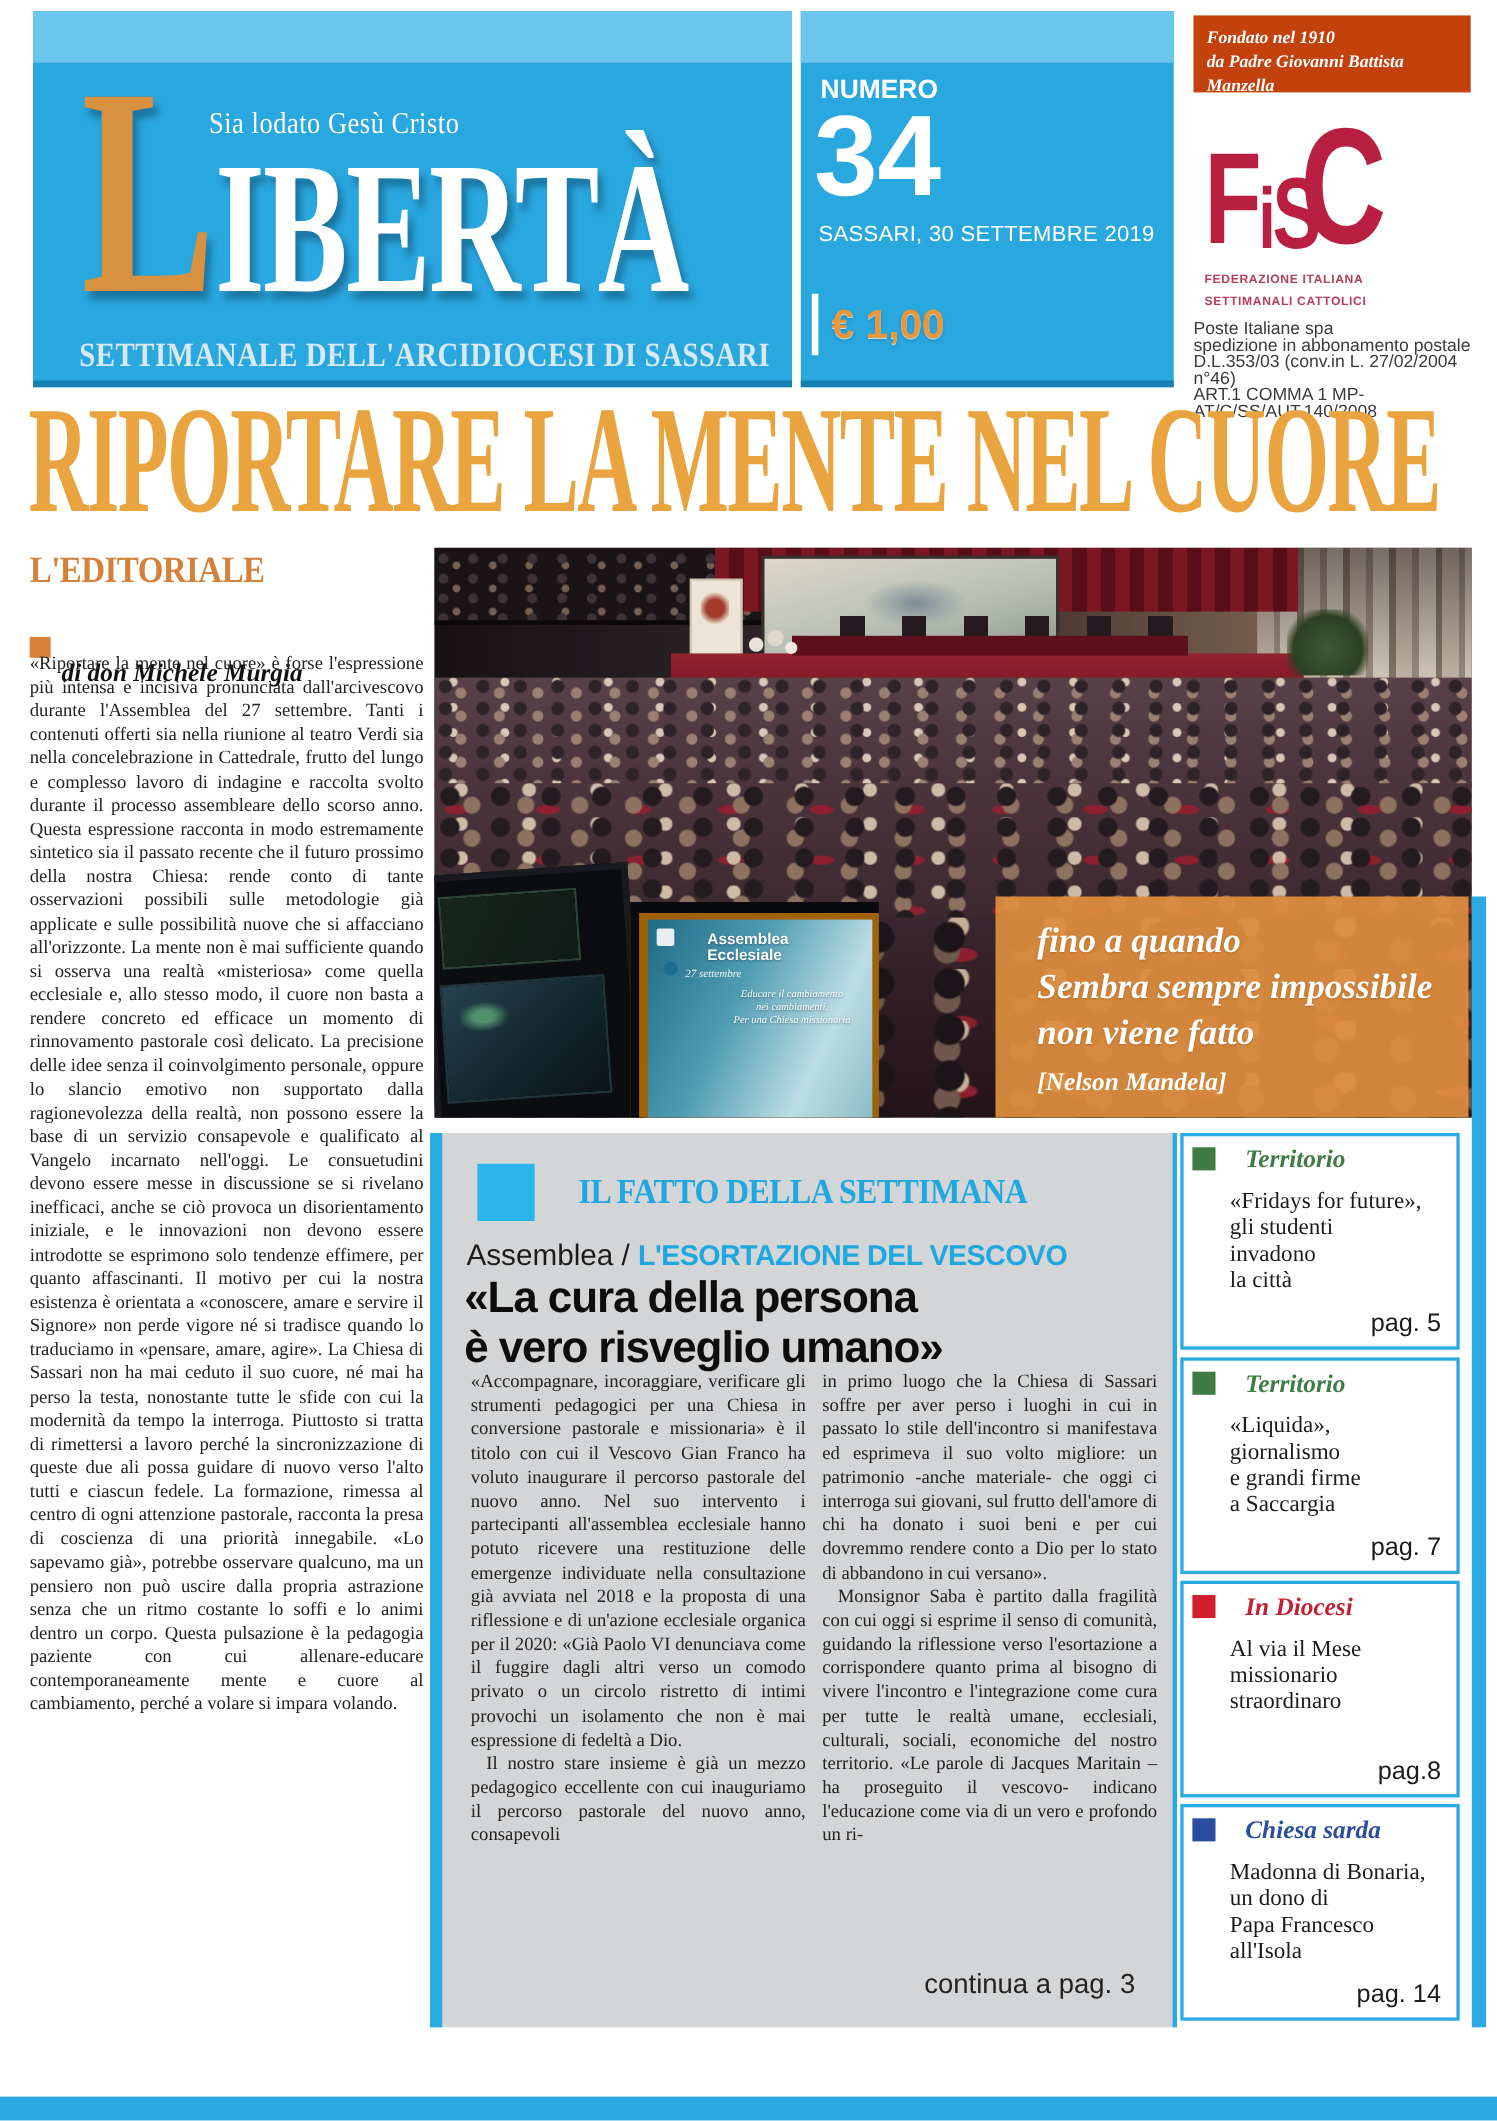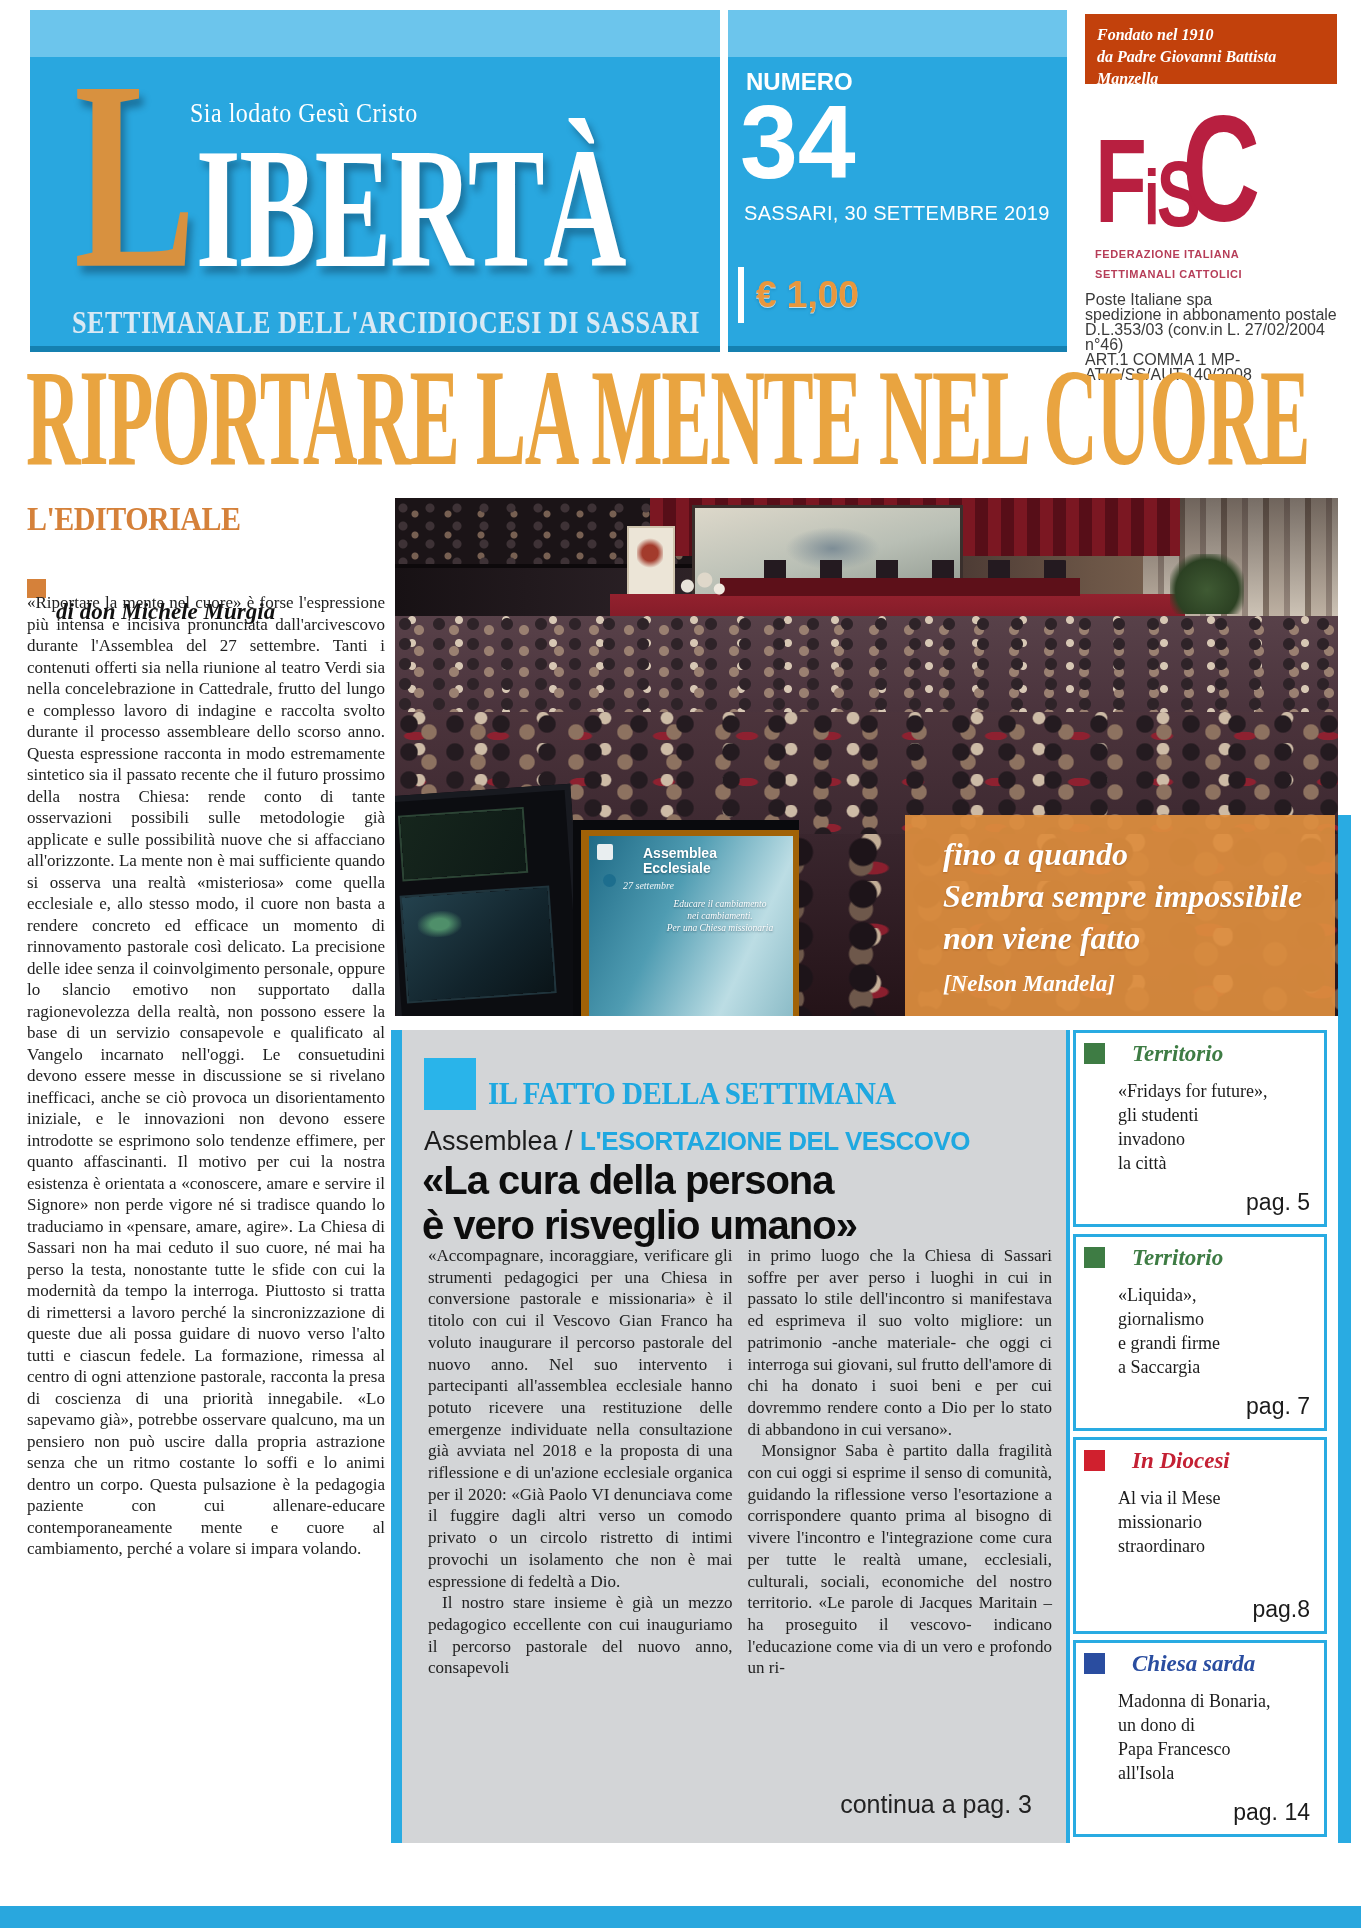--- a/index.html
+++ b/index.html
@@ -144,21 +144,21 @@
       display:flex;align-items:center;justify-content:center;white-space:nowrap;}
   .quote-box{position:absolute;left:510px;top:317px;width:430px;height:201px;
       background:rgba(222,142,62,.93);box-sizing:border-box;padding:18px 20px 0 38px;}
   .quote-line{color:#fff;font-weight:bold;font-style:italic;font-size:32px;line-height:42px;
       text-shadow:0 1px 2px rgba(120,60,10,.35);}
   .quote-attr{color:#fff;font-weight:bold;font-style:italic;font-size:23px;margin-top:12px;}
 
   
   .fatto{position:absolute;left:391px;top:1030px;width:679px;height:813px;background:#d3d5d7;
          border-left:11px solid #29abe2;border-right:4px solid #29abe2;box-sizing:border-box;}
-  .kicker-row{position:absolute;left:22px;top:28px;display:flex;align-items:flex-end;}
+  .kicker-row{position:absolute;left:32px;top:28px;display:flex;align-items:center;gap:28px;}
   .kicker-square{width:52px;height:52px;background:#29b4ea;margin-right:12px;}
   .kicker{color:#1fa8e0;font-weight:bold;font-size:29px;letter-spacing:-.5px;
           transform:scale(1,1.1);transform-origin:left center;}
   .overline{position:absolute;left:22px;top:96px;font-family:"Liberation Sans",sans-serif;font-size:27px;color:#1c1c1c;}
   .overline b{color:#1fa8e0;font-size:26px;letter-spacing:-.5px;}
   .fatto-headline{position:absolute;left:20px;top:128px;font-family:"Liberation Sans",sans-serif;
       font-weight:bold;font-size:40px;line-height:45px;color:#0d0d0d;letter-spacing:-1px;}
   .fatto-cols{position:absolute;left:26px;top:215px;width:624px;display:flex;gap:15px;}
   .fatto-col{width:305px;font-size:17px;line-height:21.7px;text-align:justify;color:#222;}
   .fatto-col p{margin:0;}
@@ -167,21 +167,21 @@
             font-size:25px;color:#222;}
 
   
   .side-box{position:absolute;left:1073px;width:254px;height:197px;background:#fff;
             border:3px solid #29abe2;box-sizing:border-box;}
   .sb-1{top:1030px;} .sb-2{top:1234px;} .sb-3{top:1437px;} .sb-4{top:1640px;}
   .sb-square{position:absolute;left:8px;top:10px;width:21px;height:21px;}
   .sq-green{background:#3e7c44;} .sq-red{background:#d0202e;} .sq-blue{background:#2a4da0;}
   .sb-title{position:absolute;left:56px;top:8px;font-weight:bold;font-style:italic;font-size:23px;}
   .t-green{color:#3e7c44;} .t-red{color:#c42033;} .t-blue{color:#2a4da0;}
-  .sb-text{position:absolute;left:42px;top:46px;width:190px;font-size:18px;line-height:24px;
+  .sb-text{position:absolute;left:42px;top:46px;width:190px;font-size:21px;line-height:24px;
            color:#1b1b1b;white-space:pre-line;}
   .sb-page{position:absolute;right:14px;bottom:8px;font-family:"Liberation Sans",sans-serif;
            font-size:23px;color:#1b1b1b;}
 
   
   .right-bar{position:absolute;left:1338px;top:815px;width:13px;height:1028px;background:#29abe2;}
   .footer-bar{position:absolute;left:0;top:1906px;width:1361px;height:22px;background:#29a7de;}
 </style>
 </head>
 <body>

